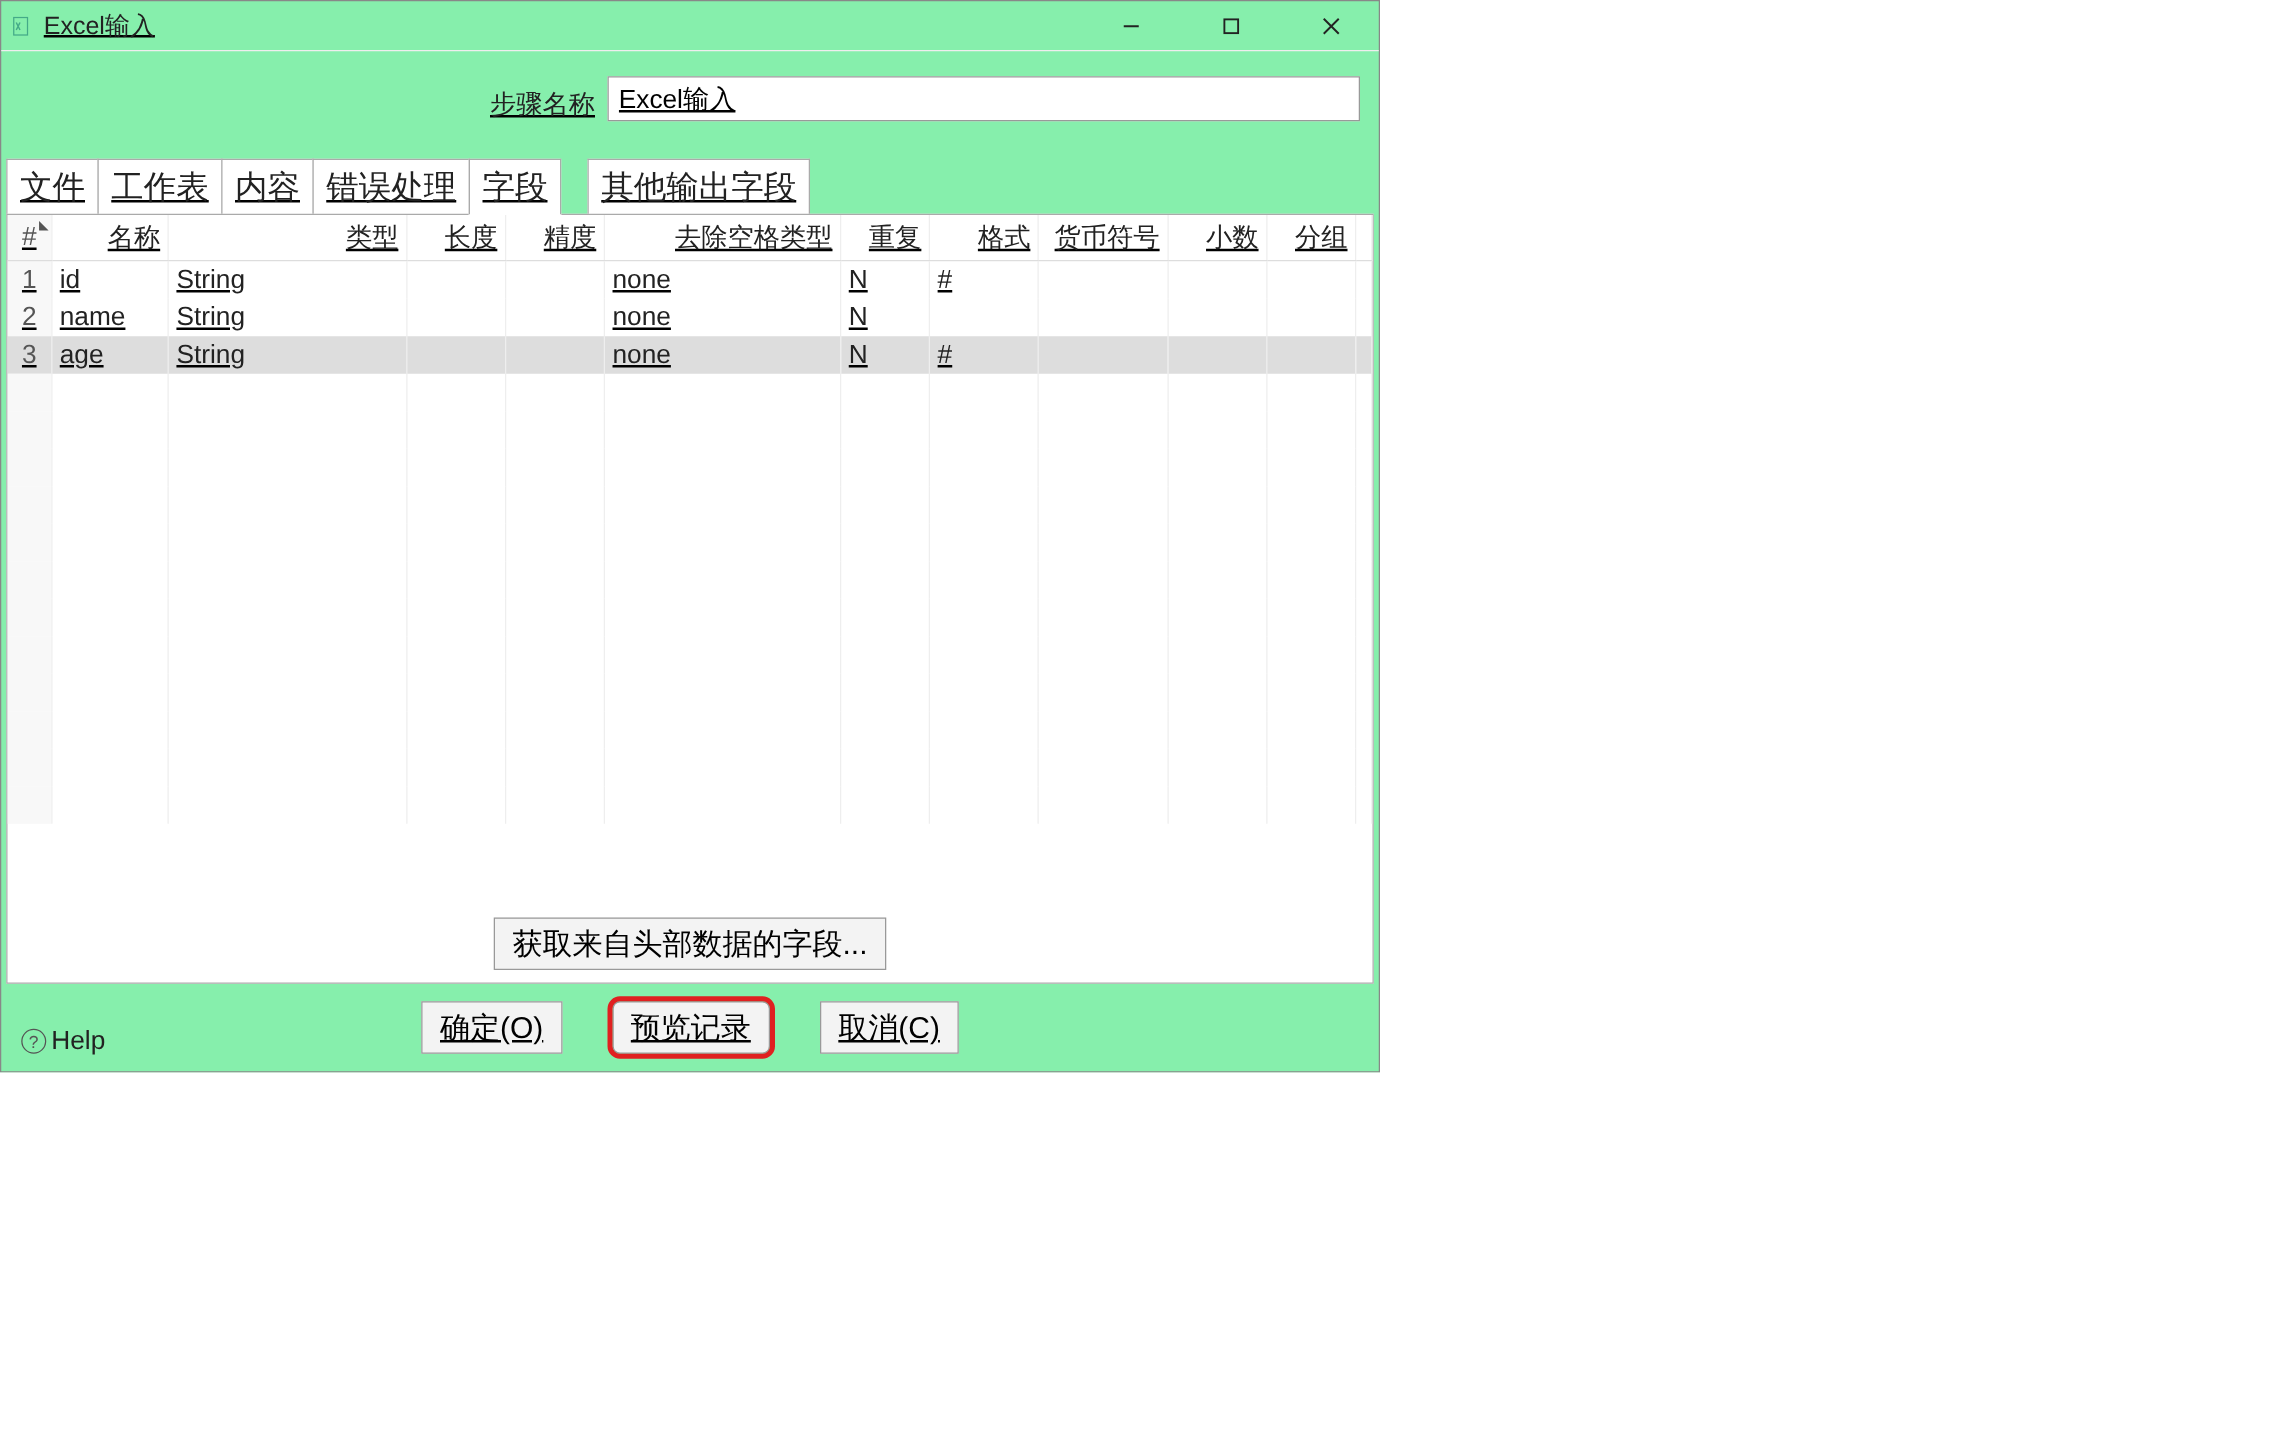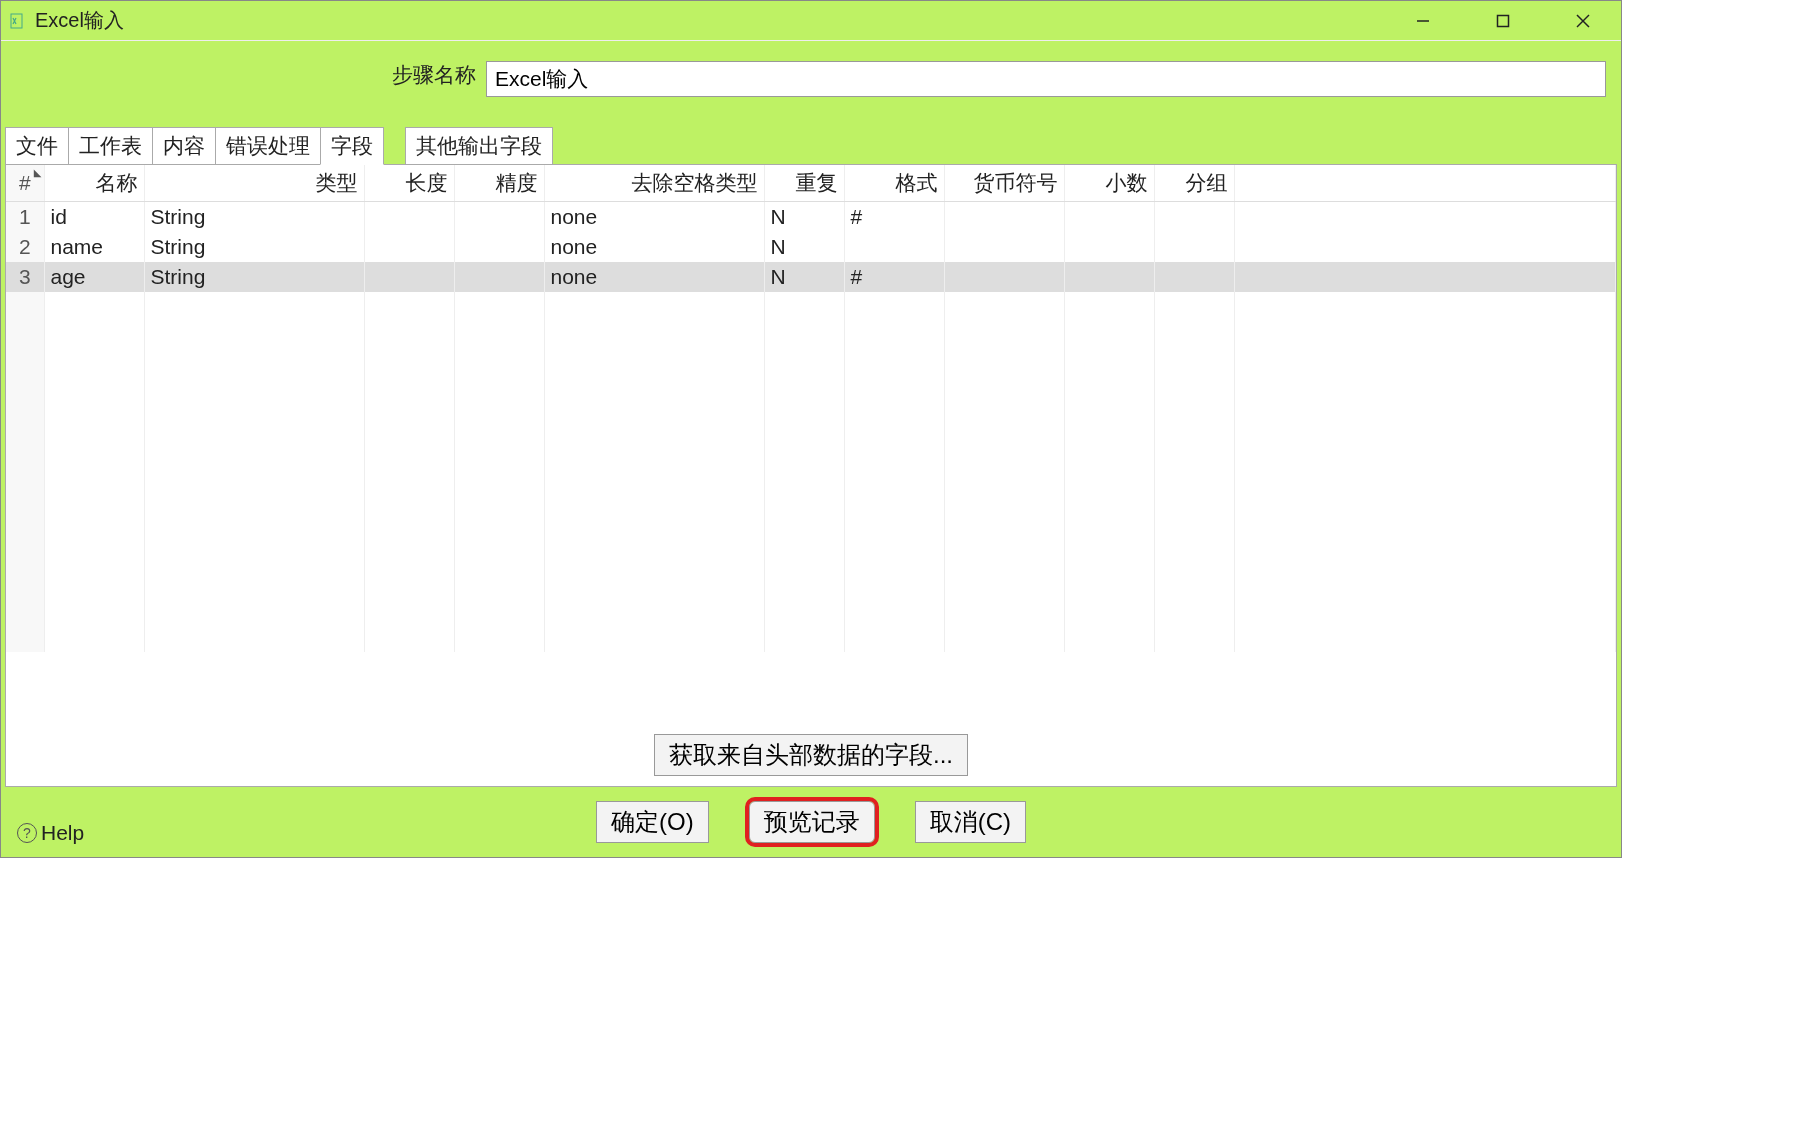--- a/index.html
+++ b/index.html
@@ -7,27 +7,28 @@
       margin: 0;
       padding: 0;
     }
     body {
       font-family: "Microsoft YaHei", "Segoe UI", Arial, sans-serif;
       font-size: 18px;
       background: #fff;
       overflow: hidden;
     }
     .dialog {
-      width: 1622px;
+      width: 1104px;
       height: 858px;
       border: 1px solid #888;
-      background: #bef264;
+      background: #86efac;
       position: relative;
       display: flex;
       flex-direction: column;
+      text-decoration: underline;
     }
     .titlebar {
       height: 40px;
       display: flex;
       align-items: center;
       padding: 0 8px;
       border-bottom: 1px solid #eee;
     }
     .titlebar .app-icon {
       width: 18px;
@@ -57,21 +58,21 @@
       font-size: 16px;
     }
     .content {
       flex: 1;
       display: flex;
       flex-direction: column;
       padding: 0;
     }
     .step-row {
       display: flex;
-      align-items: flex-start;
+      align-items: flex-end;
       padding: 20px 15px 30px 15px;
     }
     .step-label {
       width: 470px;
       text-align: right;
       font-size: 21px;
       padding-right: 10px;
       color: #222;
     }
     .step-input {
@@ -81,21 +82,21 @@
       padding: 0 8px;
       font-size: 21px;
       font-family: inherit;
     }
     .tabs {
       display: flex;
       padding: 0 4px;
     }
     .tab {
       padding: 4px 10px;
-      font-size: 21px;
+      font-size: 26px;
       border: 1px solid #aaa;
       border-bottom: none;
       background: #fff;
       cursor: pointer;
       margin-right: -1px;
       color: #222;
     }
     .tab.active {
       background: #fff;
       border-bottom: 1px solid #fff;

